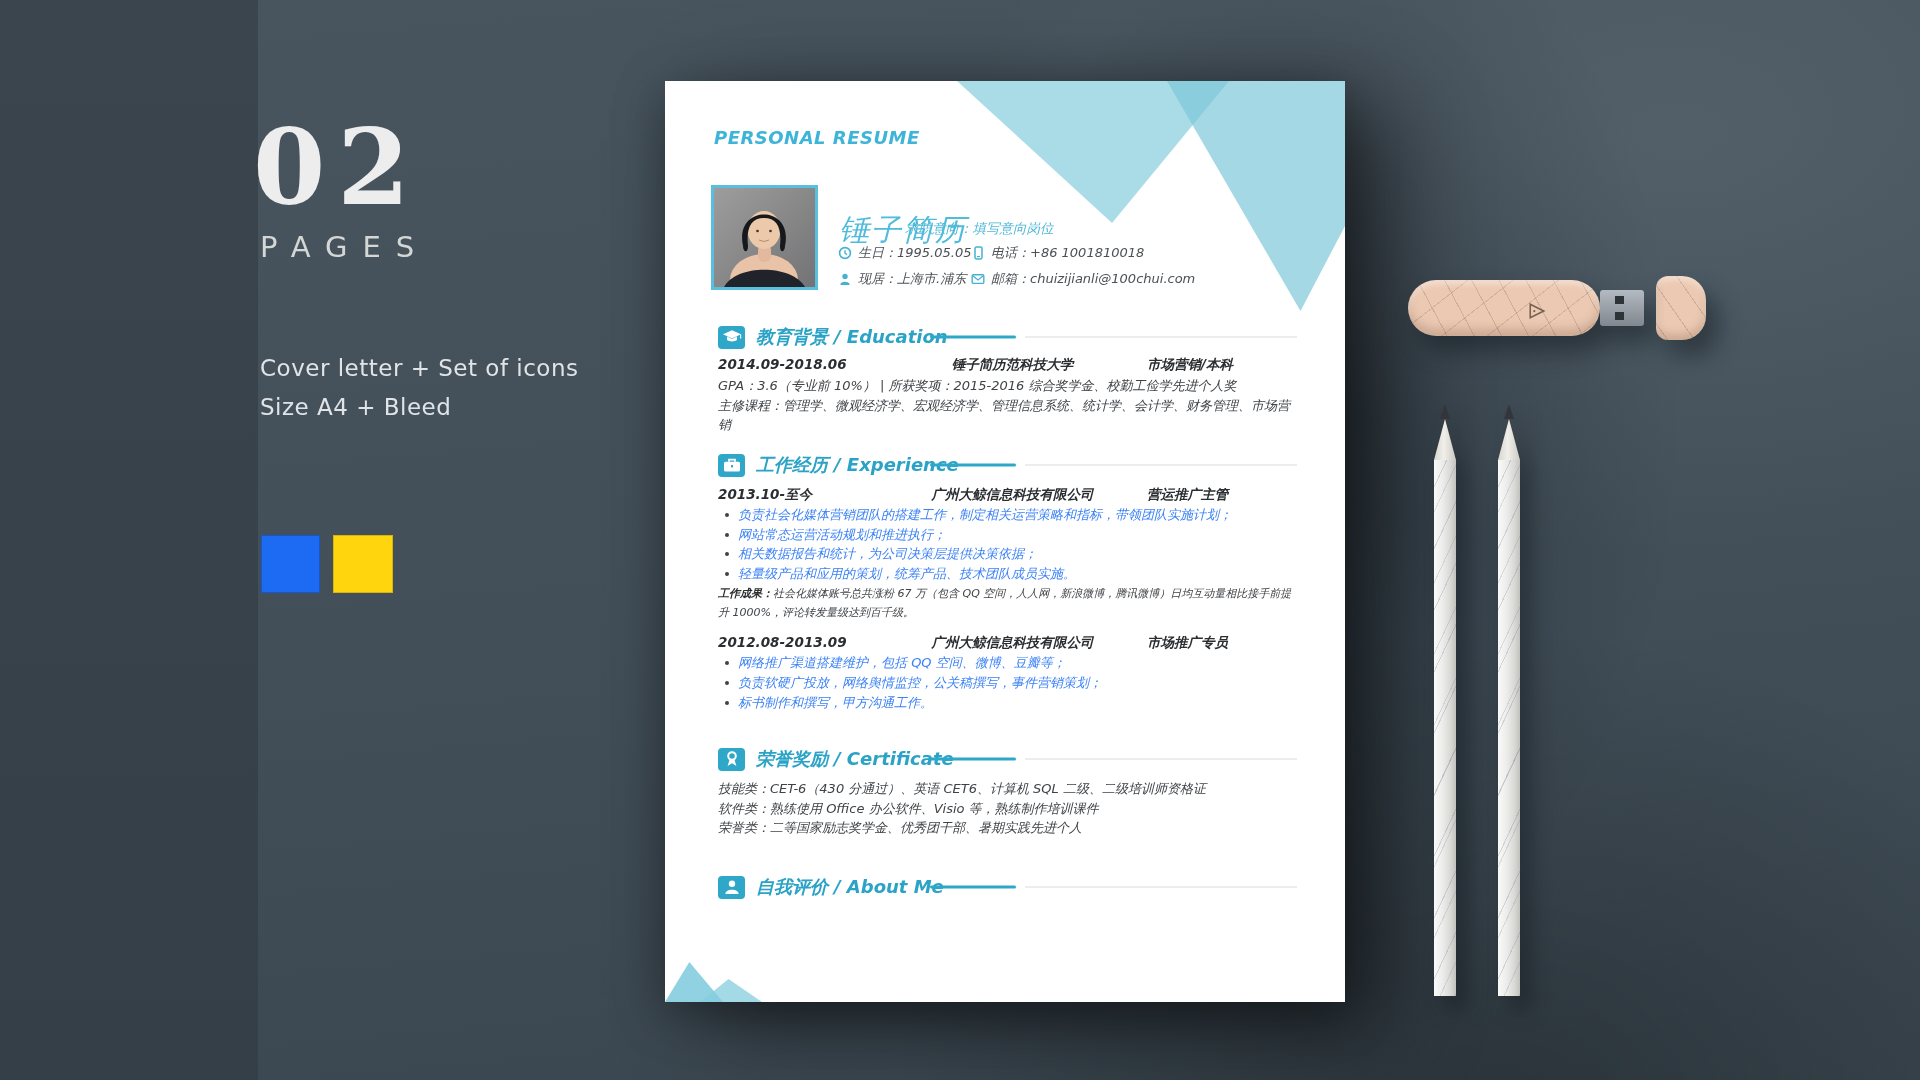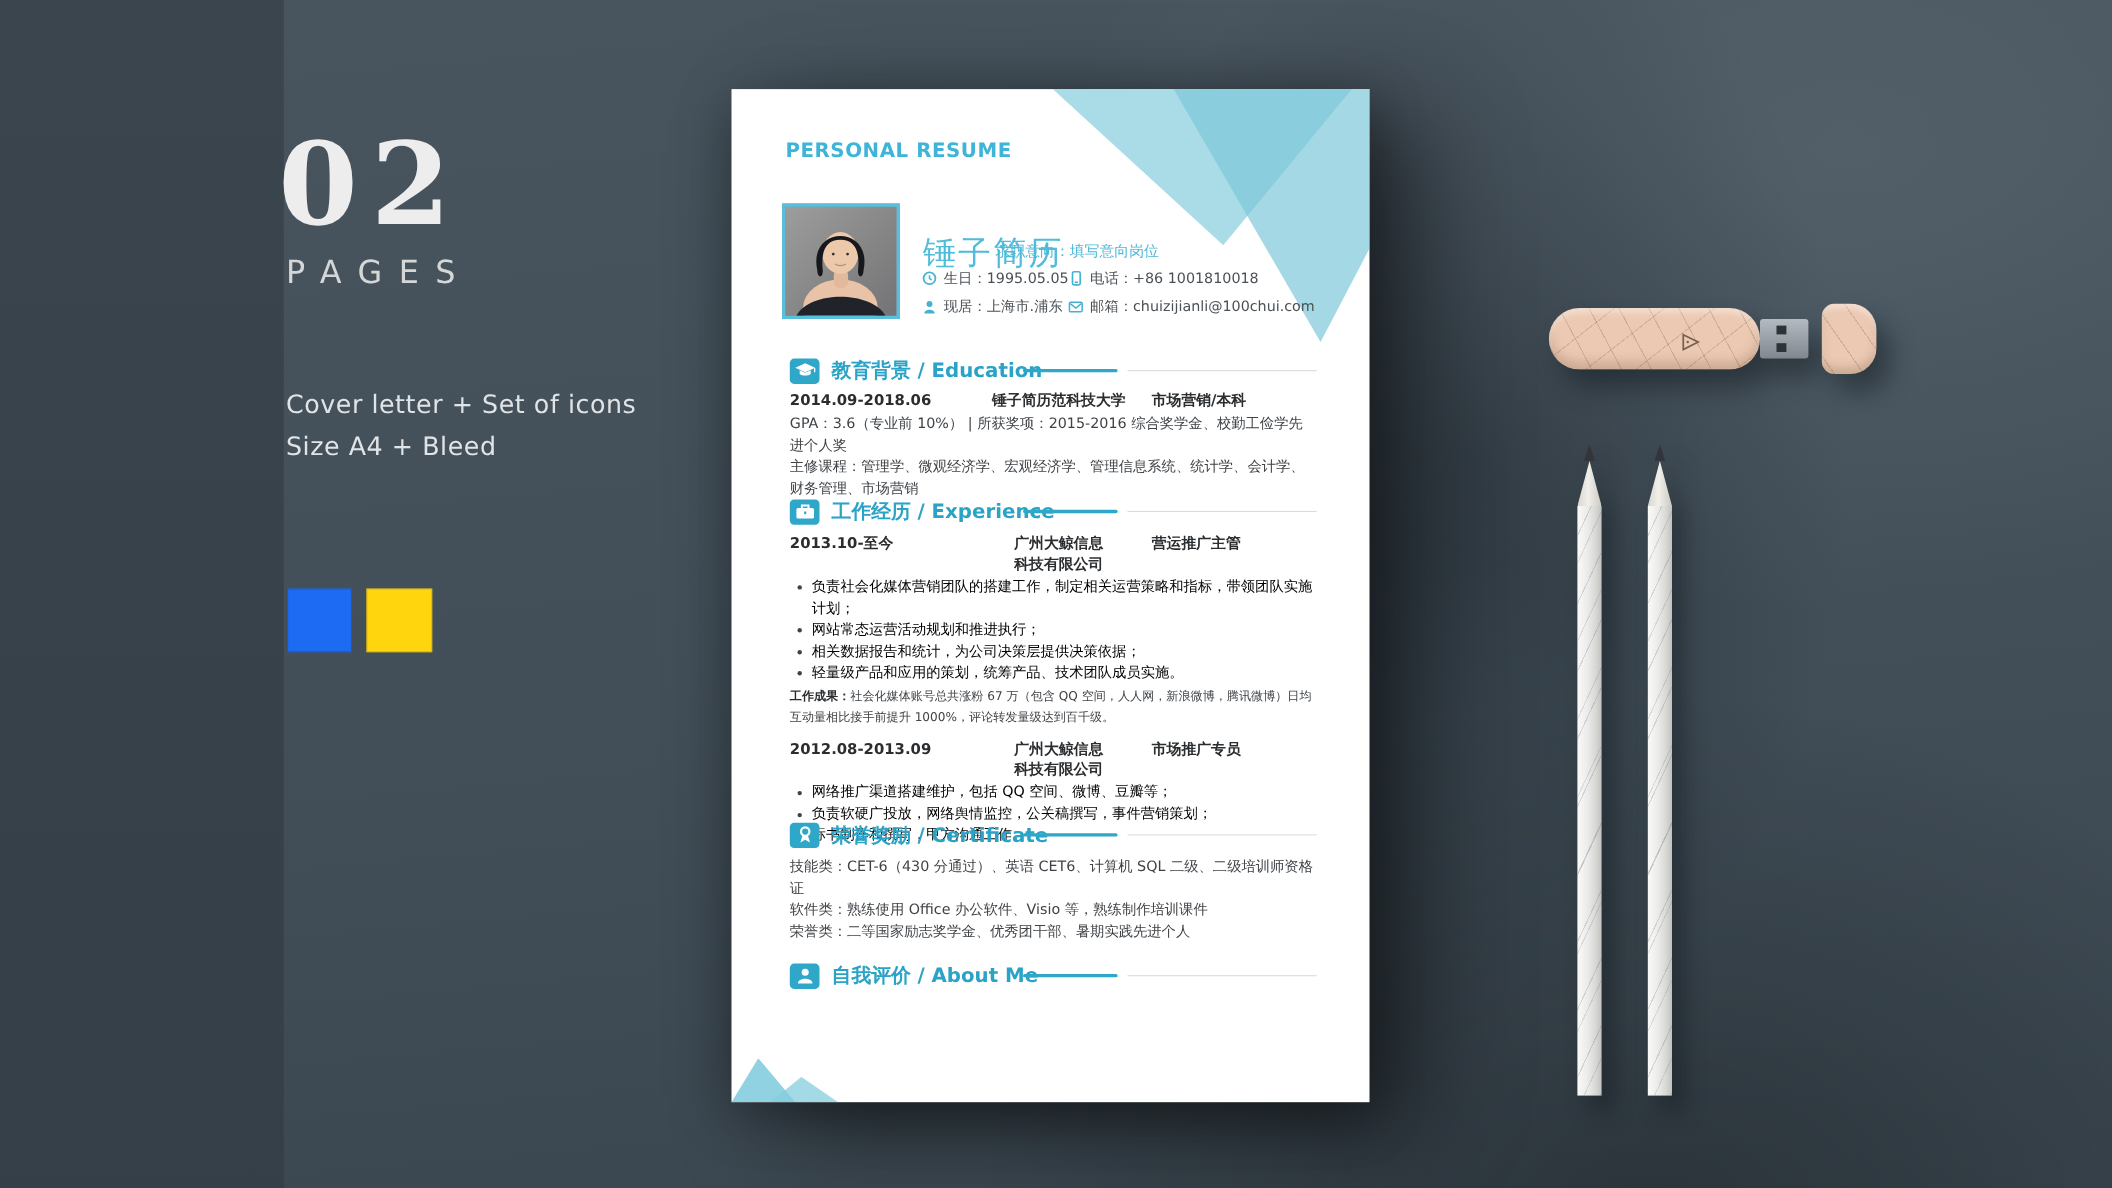--- a/index.html
+++ b/index.html
@@ -21,22 +21,22 @@
   .promo-number{position:absolute;left:253px;top:116px;font-family:"DejaVu Serif","Liberation Serif",serif;
     font-weight:700;font-size:104px;line-height:1;letter-spacing:12px;color:#ecedec;}
   .promo-pages{position:absolute;left:260px;top:230px;font-size:29px;letter-spacing:15px;color:#d5d7d7;}
   .promo-text{position:absolute;left:260px;top:349px;font-size:23px;line-height:39px;
     color:#e1e4e6;letter-spacing:0.5px;}
   .swatch{position:absolute;top:535px;height:58px;}
   .swatch-blue{left:261px;width:59px;background:#1d6bf3;box-shadow:inset 0 0 0 1px rgba(0,30,90,0.25);}
   .swatch-yellow{left:333px;width:60px;background:#ffd60e;box-shadow:inset 0 0 0 1px rgba(130,105,0,0.3);}
 
   
-  .page{position:absolute;left:665px;top:81px;width:580px;height:921px;background:#ffffff;
-    box-shadow:45px 25px 90px rgba(0,0,0,0.48), 0 12px 45px rgba(0,0,0,0.35);}
+  .page{position:absolute;left:665px;top:81px;width:680px;height:921px;background:#ffffff;
+    box-shadow:45px 25px 90px rgba(0,0,0,0.48), 0 12px 45px rgba(0,0,0,0.35);font-style:italic;}
   .tri{position:absolute;pointer-events:none;}
   .tri-a{left:292px;top:0;width:272px;height:142px;background:rgba(141,208,224,0.75);
     clip-path:polygon(0 0,100% 0,57% 100%);}
   .tri-b{right:0;top:0;width:212px;height:230px;background:rgba(124,199,217,0.70);
     clip-path:polygon(16% 0,100% 0,100% 63%,79% 100%);}
   .tri-bl1{left:0;bottom:0;width:58px;height:40px;background:rgba(132,205,222,0.9);
     clip-path:polygon(42% 0,100% 100%,0 100%);}
   .tri-bl2{left:35px;bottom:0;width:62px;height:23px;background:rgba(132,205,222,0.75);
     clip-path:polygon(46% 0,100% 100%,0 100%);}
 
@@ -70,21 +70,21 @@
   .div-teal{width:86px;height:3px;background:#2fa7c9;border-radius:2px;}
   .div-gray{flex:1;height:1px;background:#d9dcde;margin-left:9px;}
 
   .row3{display:grid;grid-template-columns:160px 1fr 150px;margin-top:6px;
     font-size:13.5px;font-weight:bold;color:#2b2e31;line-height:19px;}
   .row3 .mid{text-align:center;}
   .body-line{font-size:13px;color:#3f4347;line-height:19.5px;}
   .edu-lines{margin-top:2px;}
   .exp-row{margin-top:8px;gap:40px;}
   ul.bullets{list-style:none;margin:1px 0 0 5px;}
-  ul.bullets li{position:relative;padding-left:15px;font-size:13px;color:#000000;line-height:19.6px;}
+  ul.bullets li{position:relative;padding-left:15px;font-size:13px;color:#3b82f6;line-height:19.6px;}
   ul.bullets li::before{content:"";position:absolute;left:2px;top:8px;width:4px;height:4px;
     border-radius:50%;background:#3f4347;}
   .achieve{margin-top:1px;font-size:11px;color:#3f4347;line-height:19px;}
   .achieve b{color:#2b2e31;}
   .exp-row2{margin-top:11px;gap:41px;}
   .cert-lines{margin-top:8px;}
   .about-text{margin-top:6px;font-size:13px;color:#3f4347;line-height:19.4px;}
 
   
   .usb{position:absolute;left:1408px;top:272px;width:300px;height:70px;

